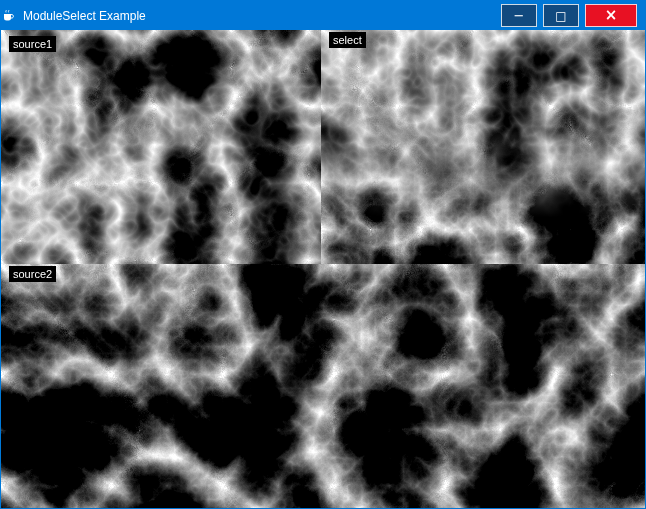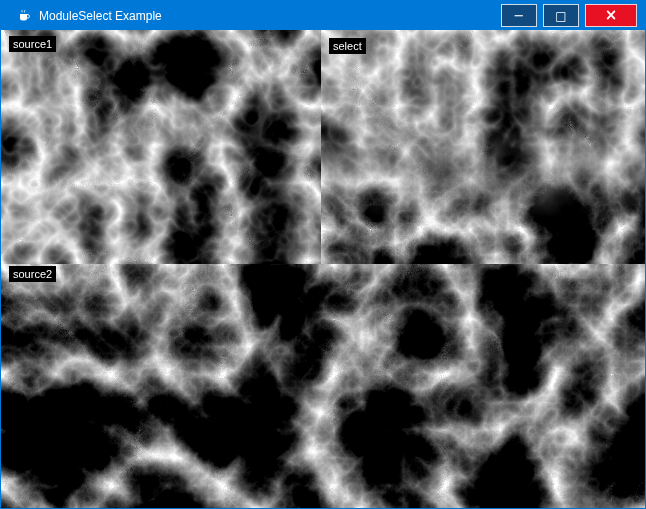--- a/index.html
+++ b/index.html
@@ -13,21 +13,21 @@
     width: 646px; height: 509px;
     border: 1px solid #0078d7;
     background: #000;
     position: relative;
   }
   .titlebar {
     height: 29px;
     background: #0078d7;
     display: flex;
     align-items: center;
-    padding-left: 16px;
+    padding-left: 0;
     user-select: none;
   }
   .app-icon {
     width: 15px; height: 15px;
     display: inline-flex;
     margin-right: 7px;
     flex: 0 0 auto;
   }
   .title {
     color: #ffffff;
@@ -138,17 +138,17 @@
 
     <svg class="panel" style="left:0;top:234px" width="644" height="244">
       <filter id="fs2" x="0%" y="0%" width="100%" height="100%" color-interpolation-filters="sRGB">
         <feTurbulence type="turbulence" baseFrequency="0.009" numOctaves="8" seed="2"></feTurbulence>
         <feColorMatrix type="matrix" values="-2.4 0 0 0 1.14  -2.4 0 0 0 1.14  -2.4 0 0 0 1.14  0 0 0 0 1"></feColorMatrix>
       </filter>
       <rect width="644" height="244" filter="url(#fs2)"></rect>
     </svg>
 
     <div class="tag" style="left:8px;top:6px">source1</div>
-    <div class="tag" style="left:328px;top:8px">select</div>
+    <div class="tag" style="left:328px;top:2px">select</div>
     <div class="tag" style="left:8px;top:236px">source2</div>
 
   </div>
 </div>
 
 </body></html>

